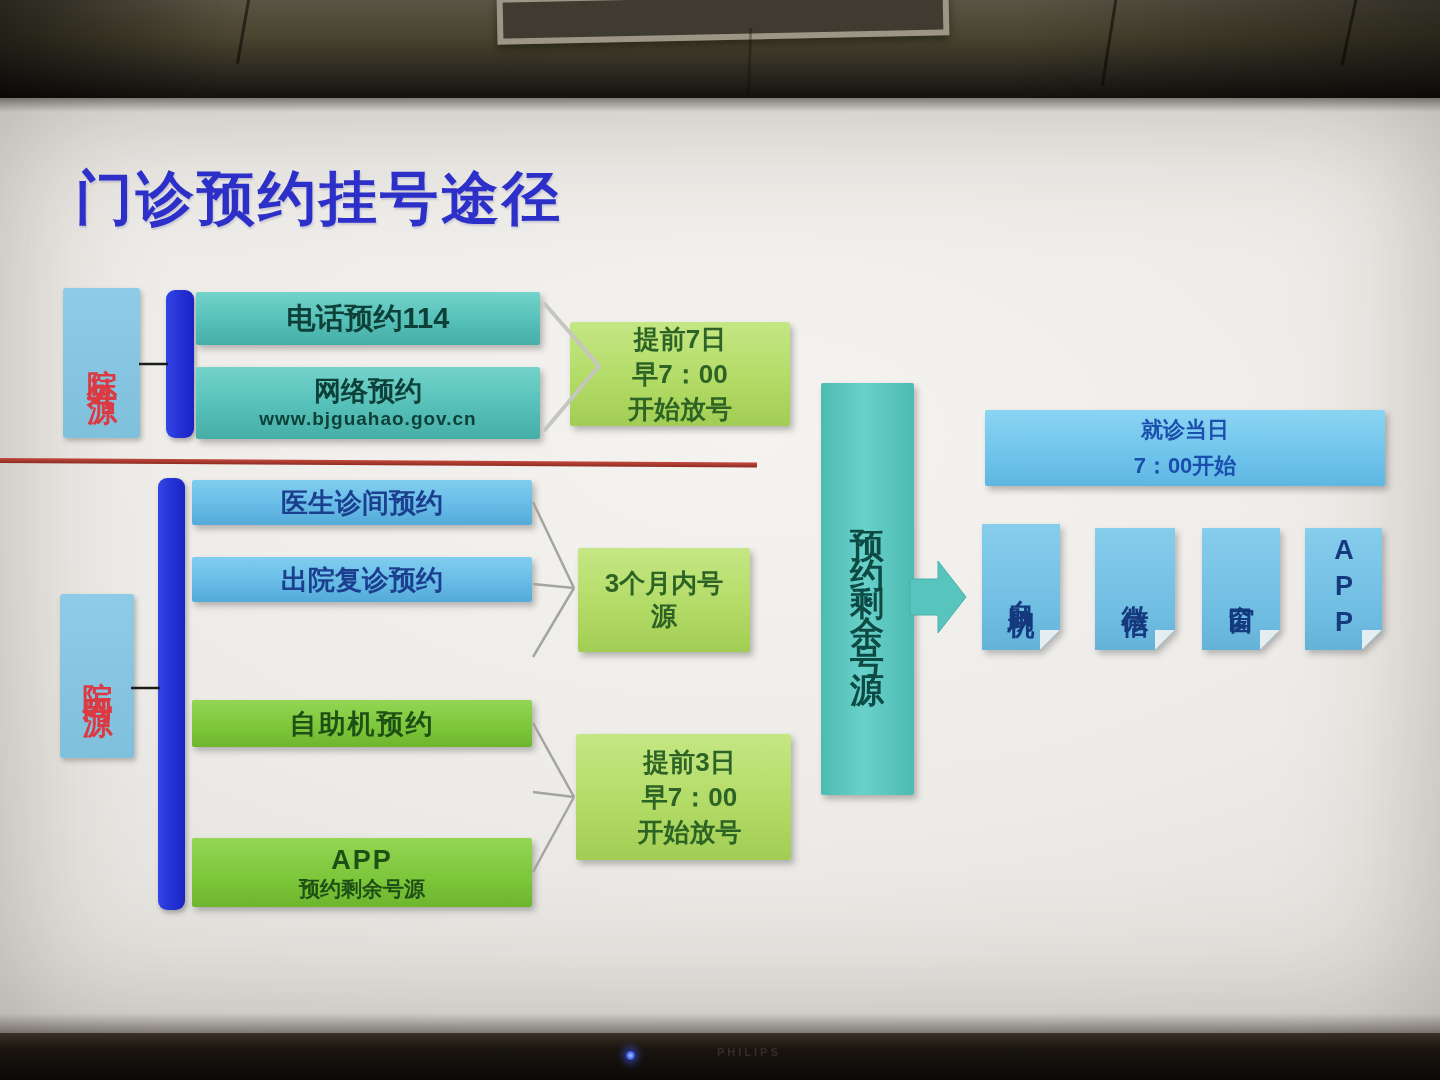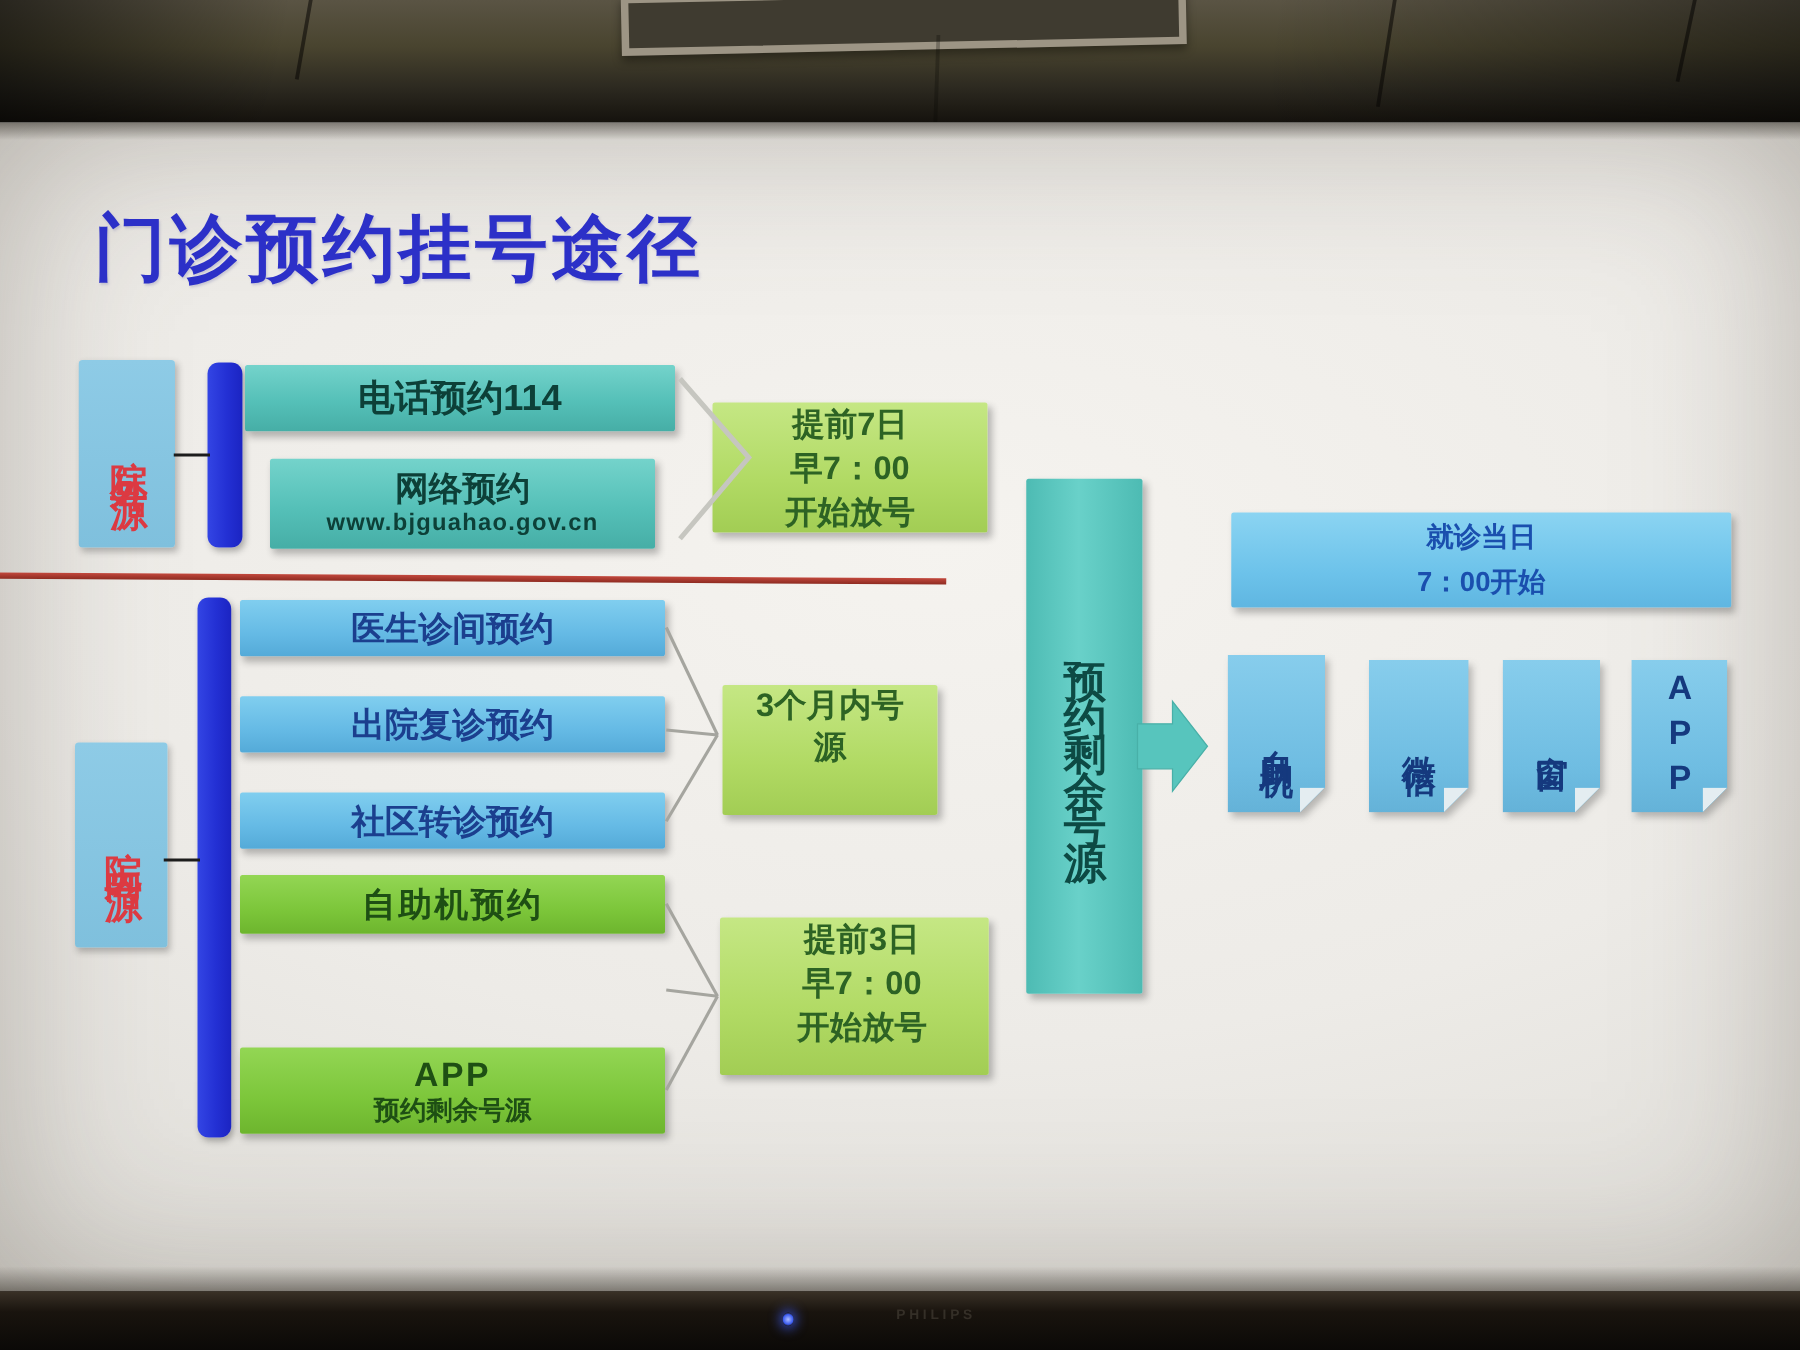--- a/index.html
+++ b/index.html
@@ -72,25 +72,25 @@
   .bar2 { left:158px; top:380px; width:27px; height:432px; }
 
   .cbox {
     display:flex; flex-direction:column; align-items:center; justify-content:center;
     font-weight:bold; border-radius:2px; text-align:center;
   }
   .teal  { background:linear-gradient(180deg,#74d3cb 0%,#55c0b8 55%,#46aea6 100%); color:#0d4038; }
   .blue  { background:linear-gradient(180deg,#80ceef 0%,#65bae5 60%,#54aad8 100%); color:#1b3f8e; }
   .green { background:linear-gradient(180deg,#93d654 0%,#7cc63a 60%,#6db52e 100%); color:#1e4f14; }
   .note  { background:linear-gradient(180deg,#c5e784 0%,#b1da64 60%,#a2cd54 100%); color:#2d6324;
-           display:flex; flex-direction:column; align-items:center; justify-content:flex-start;
+           display:flex; flex-direction:column; align-items:center; justify-content:center;
            font-weight:bold; font-size:26px; line-height:35px; text-align:center; border-radius:2px; }
 
   .box-phone { left:196px; top:194px; width:344px; height:53px; font-size:29px; }
-  .box-web   { left:196px; top:269px; width:308px; height:72px;margin-left:20px; }
+  .box-web   { left:196px; top:269px; width:344px; height:72px; }
   .box-web .t1 { font-size:27px; line-height:31px; }
   .box-web .t2 { font-size:19px; line-height:23px; letter-spacing:1px; }
 
   .note7 { left:570px; top:224px; width:220px; height:104px; }
 
   .red-divider {
     left:0; top:360px; width:757px; height:5px;
     background:linear-gradient(180deg,#c2483d,#8e2b21);
     transform:rotate(0.35deg); transform-origin:left center;
   }
@@ -198,23 +198,20 @@
 
     <div class="abs vlabel inside-label">院内号源</div>
     <div class="abs bar bar2"></div>
 
     <div class="abs cbox blue boxshadow bbox bb1">
       <span>医生诊间预约</span>
     </div>
     <div class="abs cbox blue boxshadow bbox bb2">
       <span>出院复诊预约</span>
     </div>
-    <div class="abs cbox blue boxshadow bbox bb3">
-      <span>社区转诊预约</span>
-    </div>
     <div class="abs note boxshadow note3m">
       <span>3个月内号</span>
       <span>源</span>
     </div>
 
     <div class="abs cbox green boxshadow gbox ga">
       <span class="t1">自助机预约</span>
     </div>
     <div class="abs cbox green boxshadow gbox gc">
       <span class="t1">APP</span>

